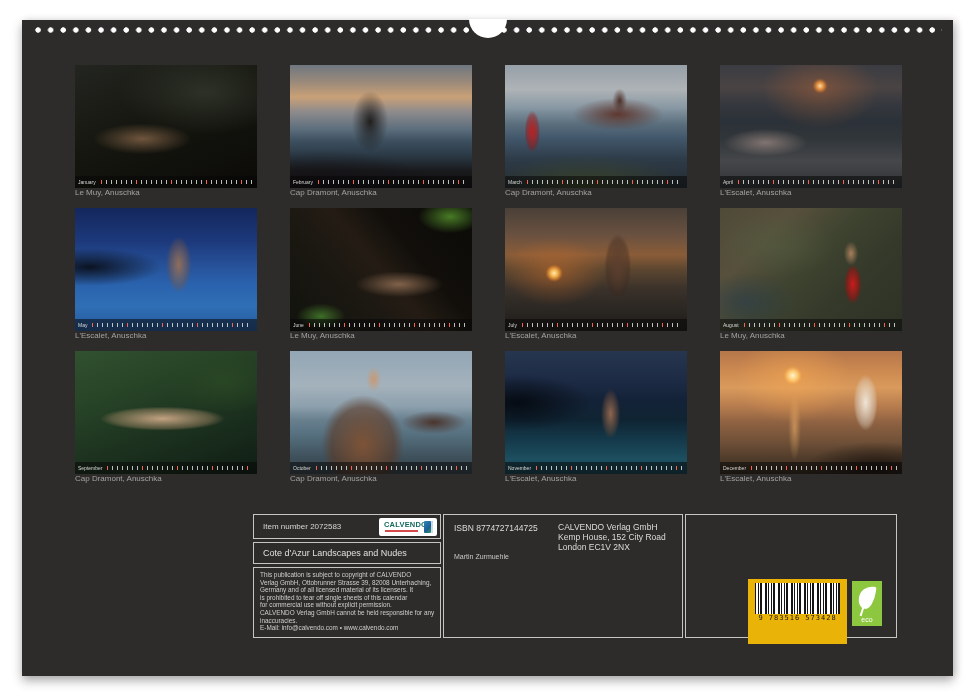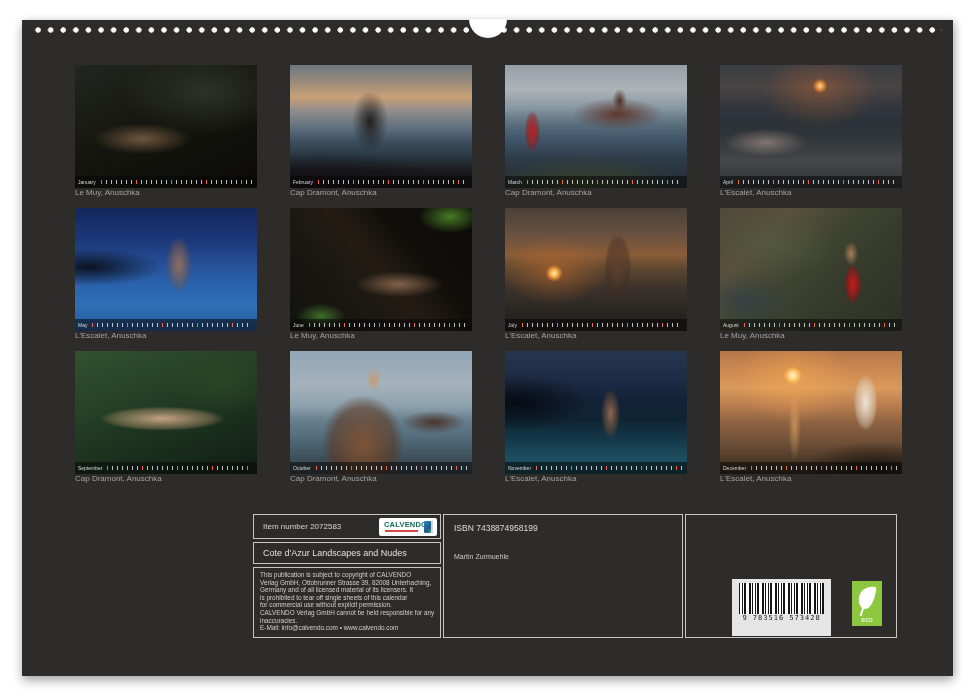--- a/index.html
+++ b/index.html
@@ -129,21 +129,21 @@
   .box-fine{left:231px;top:547px;width:188px;height:71px;}
   .fine-print{
     position:absolute;left:6px;top:3px;right:4px;
     font-size:6.4px;line-height:7.6px;color:#cfcecc;white-space:pre-line;
   }
   .box-isbn{left:421px;top:494px;width:240px;height:124px;}
   .isbn{position:absolute;left:10px;top:8px;font-size:8.5px;color:#dddcda;}
   .address{position:absolute;left:114px;top:7px;font-size:8.5px;line-height:10px;color:#dddcda;white-space:pre-line;}
   .author{position:absolute;left:10px;top:38px;font-size:7px;color:#c9c8c6;}
   .box-barcode{left:663px;top:494px;width:212px;height:124px;}
-  .barcode-card{position:absolute;left:46px;top:64px;width:99px;height:57px;background:#e5e5e5;}
+  .barcode-card{position:absolute;left:62px;top:64px;width:99px;height:65px;background:#eab308;}
   .barcode-bars{
     position:absolute;left:7px;right:7px;top:4px;height:31px;
     background:repeating-linear-gradient(90deg,
       #141414 0 1px,#ffffff 1px 3px,#141414 3px 4px,#ffffff 4px 5px,
       #141414 5px 7px,#ffffff 7px 10px,#141414 10px 12px,#ffffff 12px 13px);
   }
   .barcode-digits{
     position:absolute;left:0;right:0;top:35px;text-align:center;
     font-family:"DejaVu Sans Mono", monospace;font-size:7px;color:#141414;letter-spacing:1px;
   }
@@ -292,21 +292,24 @@
 Verlag GmbH, Ottobrunner Strasse 39, 82008 Unterhaching,
 Germany and of all licensed material of its licensers. It
 is prohibited to tear off single sheets of this calendar
 for commercial use without explicit permission.
 CALVENDO Verlag GmbH cannot be held responsible for any
 inaccuracies.
 E-Mail: info@calvendo.com • www.calvendo.com</div>
   </div>
 
   <div class="ibox box-isbn">
-    <div class="isbn">ISBN 7438874958199</div>
+    <div class="isbn">ISBN 8774727144725</div>
+    <div class="address">CALVENDO Verlag GmbH
+Kemp House, 152 City Road
+London EC1V 2NX</div>
     <div class="author">Martin Zurmuehle</div>
   </div>
 
   <div class="ibox box-barcode">
     <div class="barcode-card">
       <div class="barcode-bars"></div>
       <div class="barcode-digits">9 783516 573428</div>
     </div>
     <div class="eco">
       <div class="eco-leaf"></div>

